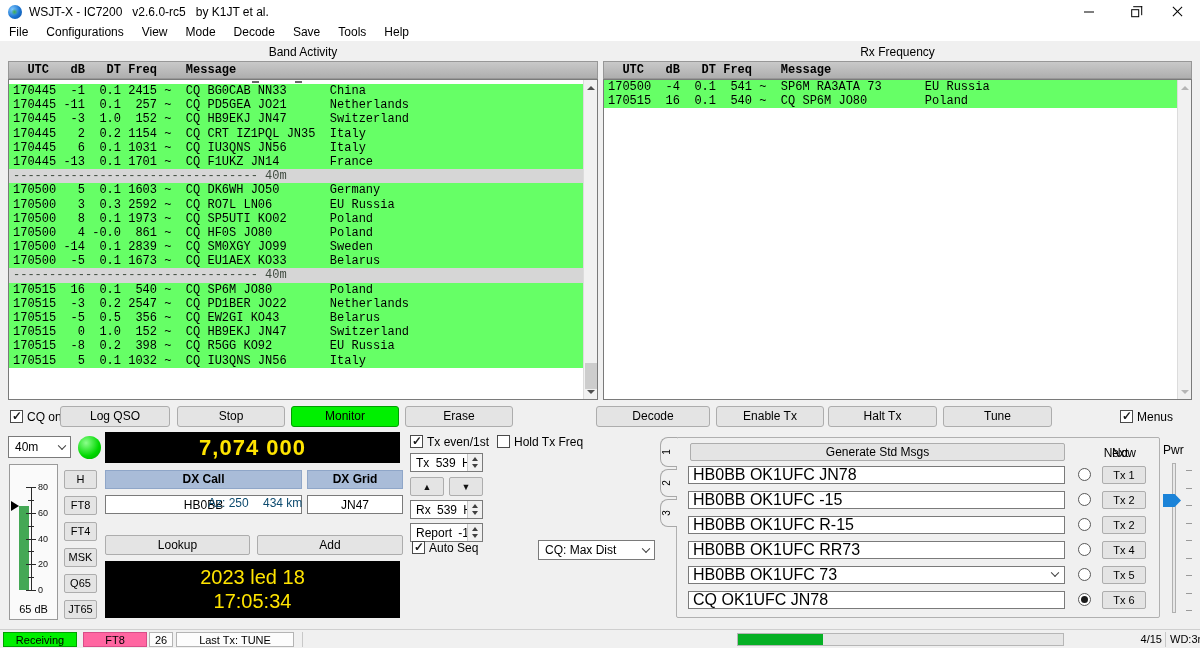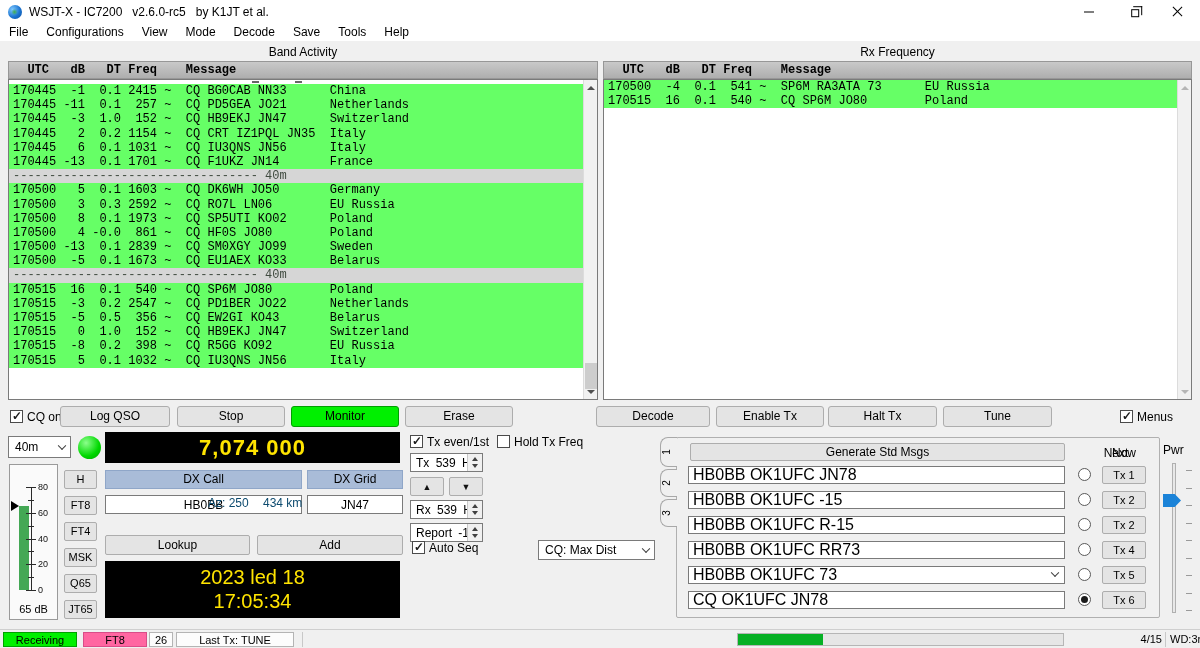--- a/index.html
+++ b/index.html
@@ -88,21 +88,21 @@
   #meter .axis { position:absolute; left:21px; top:22px; width:1px; height:104px; background:#2a2a2a; }
   .mtick { position:absolute; left:16px; width:10px; height:1px; background:#2a2a2a; }
   .mtick.minor { left:18px; width:6px; }
   .mlabel { position:absolute; left:28px; width:18px; font-size:9px; color:#111; text-align:left; }
   #meter-bar { position:absolute; left:9px; width:10px; background:#44a855; }
   #meter-ptr { position:absolute; left:1px; width:0; height:0; border-top:5px solid transparent;
                border-bottom:5px solid transparent; border-left:8px solid #000; }
   #meter-db { position:absolute; left:0; bottom:4px; width:100%; text-align:center; font-size:11px; color:#000; }
 
   .hdr-chip { position:absolute; top:470px; height:19px; background:var(--dx-blue,#a9bcd8); border:1px solid #8fa6c8;
-              font-size:12px; color:#000; text-align:center; line-height:17px; }
+              font-size:12px; color:#000; text-align:center; line-height:17px;font-weight:bold; }
   .val-box { position:absolute; top:495px; height:19px; background:#fff; border:1px solid #7a7a7a;
              font-size:12px; color:#000; text-align:center; font-family:"Liberation Sans",sans-serif; }
   input.val-box { outline:none; }
   .az-text { position:absolute; top:496px; font-size:12px; color:#0c4a6e; }
   .small-btn { position:absolute; top:535px; height:20px; background:#e4e4e4; border:1px solid #adadad; border-radius:2px;
                font-size:12px; text-align:center; line-height:18px; color:#000; }
   #clock-display { position:absolute; left:105px; top:561px; width:295px; height:57px; background:#000; text-align:center; }
   #clock-display .l1 { margin-top:4px; } 
   #clock-display div { color:var(--display-yellow,#ffe400); font-size:20px; line-height:24px; }
 
@@ -195,21 +195,21 @@
         <div class="trow cq">170445 -11  0.1  257 ~  CQ PD5GEA JO21      Netherlands</div>
         <div class="trow cq">170445  -3  1.0  152 ~  CQ HB9EKJ JN47      Switzerland</div>
         <div class="trow cq">170445   2  0.2 1154 ~  CQ CRT IZ1PQL JN35  Italy</div>
         <div class="trow cq">170445   6  0.1 1031 ~  CQ IU3QNS JN56      Italy</div>
         <div class="trow cq">170445 -13  0.1 1701 ~  CQ F1UKZ JN14       France</div>
         <div class="trow sep">---------------------------------- 40m</div>
         <div class="trow cq">170500   5  0.1 1603 ~  CQ DK6WH JO50       Germany</div>
         <div class="trow cq">170500   3  0.3 2592 ~  CQ RO7L LN06        EU Russia</div>
         <div class="trow cq">170500   8  0.1 1973 ~  CQ SP5UTI KO02      Poland</div>
         <div class="trow cq">170500   4 -0.0  861 ~  CQ HF0S JO80        Poland</div>
-        <div class="trow cq">170500 -13  0.1 2839 ~  CQ SM0XGY JO99      Sweden</div>
+        <div class="trow cq">170500 -14  0.1 2839 ~  CQ SM0XGY JO99      Sweden</div>
         <div class="trow cq">170500  -5  0.1 1673 ~  CQ EU1AEX KO33      Belarus</div>
         <div class="trow sep">---------------------------------- 40m</div>
         <div class="trow cq">170515  16  0.1  540 ~  CQ SP6M JO80        Poland</div>
         <div class="trow cq">170515  -3  0.2 2547 ~  CQ PD1BER JO22      Netherlands</div>
         <div class="trow cq">170515  -5  0.5  356 ~  CQ EW2GI KO43       Belarus</div>
         <div class="trow cq">170515   0  1.0  152 ~  CQ HB9EKJ JN47      Switzerland</div>
         <div class="trow cq">170515  -8  0.2  398 ~  CQ R5GG KO92        EU Russia</div>
         <div class="trow cq">170515   5  0.1 1032 ~  CQ IU3QNS JN56      Italy</div>
       </div>
     <div class="vscroll">

